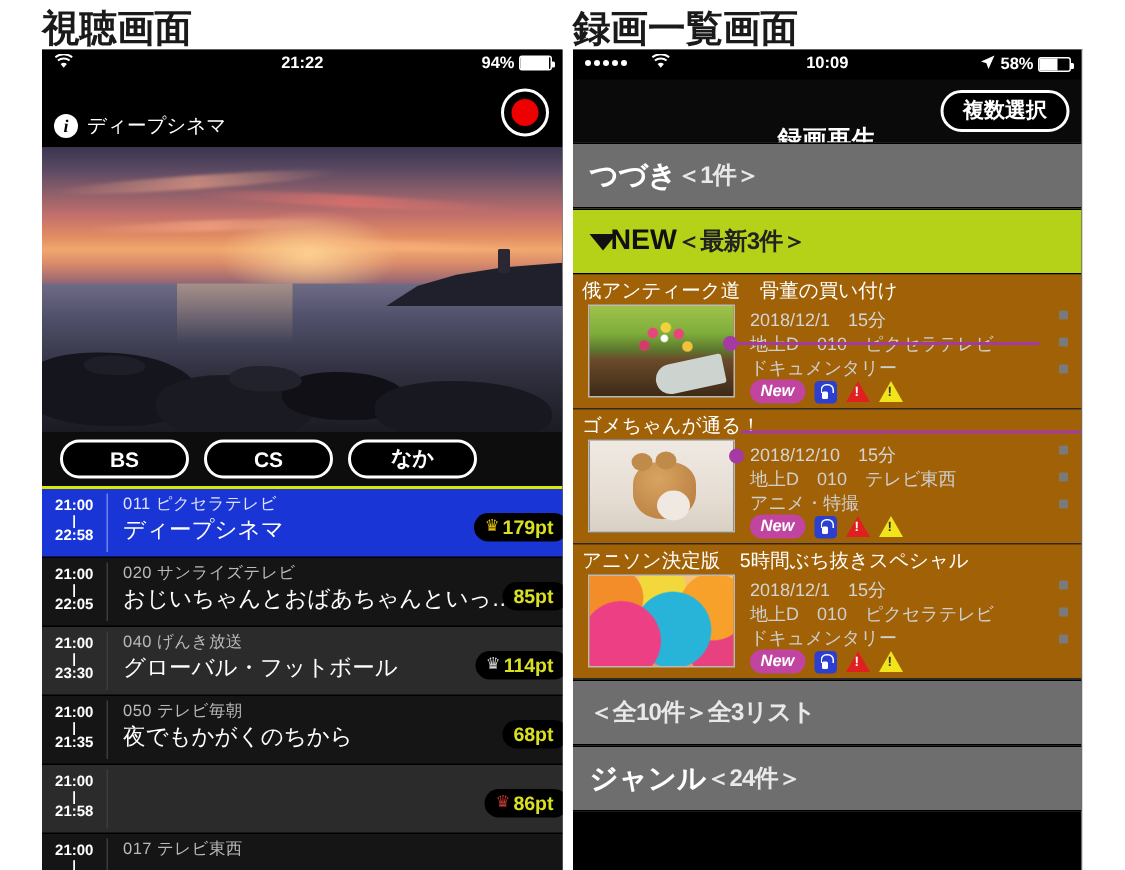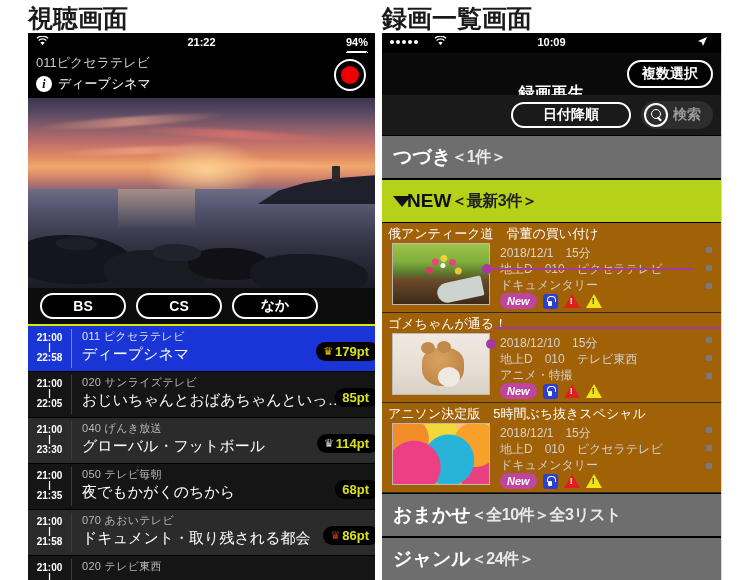--- a/index.html
+++ b/index.html
@@ -31,21 +31,21 @@
   #phone-right { left:382px; top:33px; width:340px; height:547px;
                  border-right:1px solid #d8d8d8; }
 
   
   .statusbar {
     position:relative; height:20px; background:#000; color:#fff;
     font-size:11px; font-weight:bold;
   }
   .sb-left  { position:absolute; left:8px;  top:3px; display:flex; align-items:center; gap:4px; }
   .sb-mid   { position:absolute; left:0; right:0; top:3px; text-align:center; }
-  .sb-right { position:absolute; right:7px; top:3px; display:flex; align-items:center; gap:3px;flex-direction:column; }
+  .sb-right { position:absolute; right:7px; top:3px; display:flex; align-items:center; gap:3px; }
   .dots { display:flex; gap:2px; align-items:center; }
   .dots i { width:4px; height:4px; border-radius:50%; background:#fff; display:block; }
   .batt {
     width:22px; height:10px; border:1px solid #fff; border-radius:2px;
     position:relative; display:inline-block;
   }
   .batt:after {
     content:""; position:absolute; right:-3px; top:3px;
     width:2px; height:4px; background:#fff; border-radius:0 1px 1px 0;
   }
@@ -371,21 +371,20 @@
       <div class="sb-mid">21:22</div>
       <div class="sb-right">
         <span>94%</span>
         <span class="batt">
             <span style="width:94%"></span>
           </span>
       </div>
     </div>
 
     <div class="vw-header">
-      <div class="vw-ch">011ピクセラテレビ</div>
       <div class="vw-prog">
         <span class="info-icon">i</span>
         <span>ディープシネマ</span>
       </div>
       <div class="rec-btn">
           <i></i>
         </div>
     </div>
 
     <div class="video">
@@ -474,37 +473,33 @@
           <span>68pt</span>
         </div>
       </div>
 
       <div class="prog-row even">
         <div class="times">
           <span>21:00</span>
           <span class="bar">|</span>
           <span>21:58</span>
         </div>
-        <div class="pinfo">
-          <div class="pch">070  あおいテレビ</div>
-          <div class="ptitle">ドキュメント・取り残される都会</div>
-        </div>
         <div class="pt-badge">
           <span class="crown red">♛</span>
           <span>86pt</span>
         </div>
       </div>
 
       <div class="prog-row odd">
         <div class="times">
           <span>21:00</span>
           <span class="bar">|</span>
         </div>
         <div class="pinfo">
-          <div class="pch">020  テレビ東西</div>
+          <div class="pch">017  テレビ東西</div>
         </div>
       </div>
 
     </div>
   </div>
 
   <div class="caption" id="cap-right">録画一覧画面</div>
 
   <div class="phone" id="phone-right">
 
@@ -537,27 +532,20 @@
             <span style="width:58%"></span>
           </span>
       </div>
     </div>
 
     <div class="rc-navbar">
       <div class="rc-title">録画再生</div>
       <div class="pill-btn">複数選択</div>
     </div>
 
-    <div class="rc-toolbar">
-      <div class="sort-btn">日付降順</div>
-      <div class="search-box">
-        <span class="search-circle"></span>
-        <span class="search-label">検索</span>
-      </div>
-    </div>
 
     <div class="sec-header">
       <span class="sec-name">つづき</span>
       <span class="sec-count">＜1件＞</span>
     </div>
 
     <div class="sec-header new">
       <span class="tri"></span>
       <span class="sec-name">NEW</span>
       <span class="sec-count">＜最新3件＞</span>
@@ -630,21 +618,20 @@
         <span class="warn yellow"></span>
       </div>
       <div class="scroll-dots">
           <i></i>
           <i></i>
           <i></i>
         </div>
     </div>
 
     <div class="sec-header">
-      <span class="sec-name">おまかせ</span>
       <span class="sec-count">＜全10件＞全3リスト</span>
     </div>
     <div class="sec-header">
       <span class="sec-name">ジャンル</span>
       <span class="sec-count">＜24件＞</span>
     </div>
 
   </div>
 </div>
 

